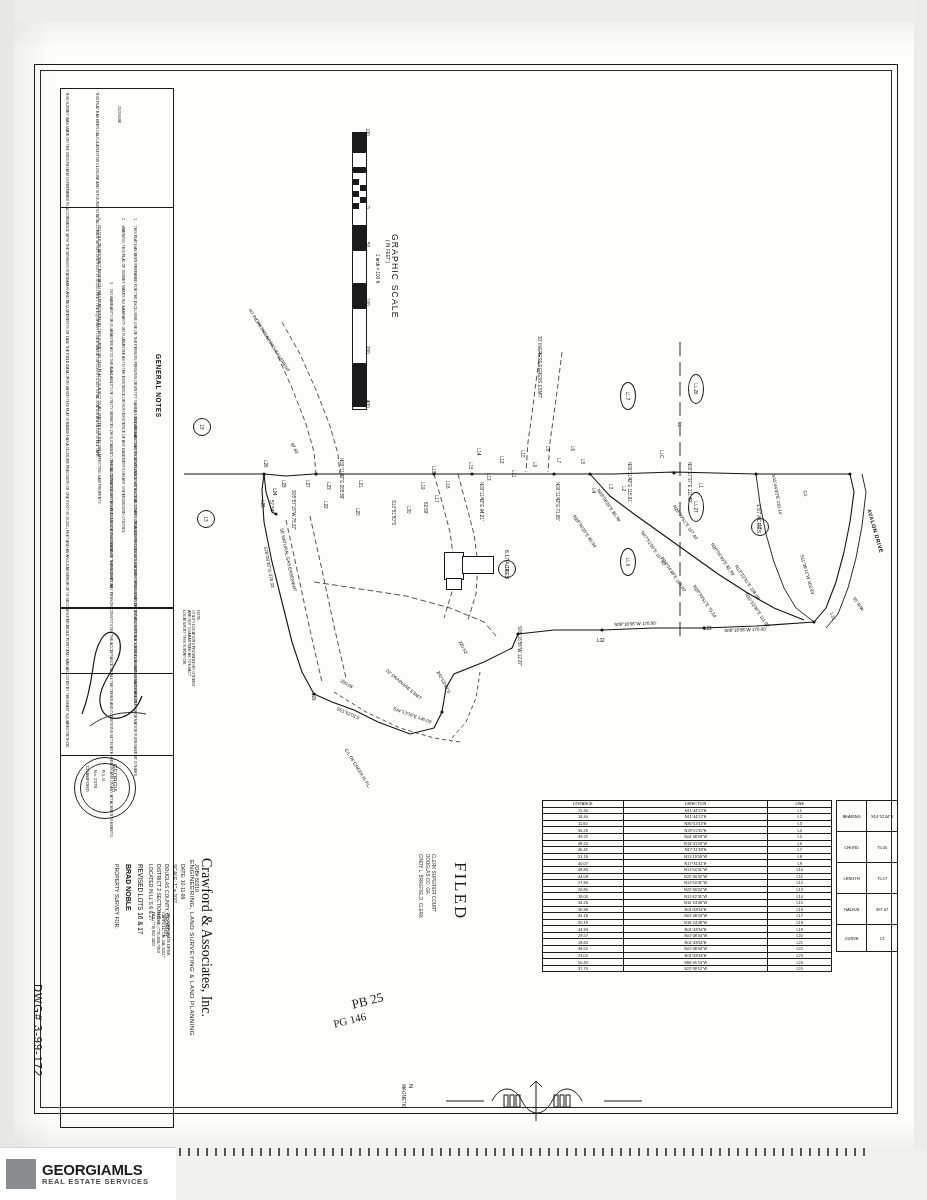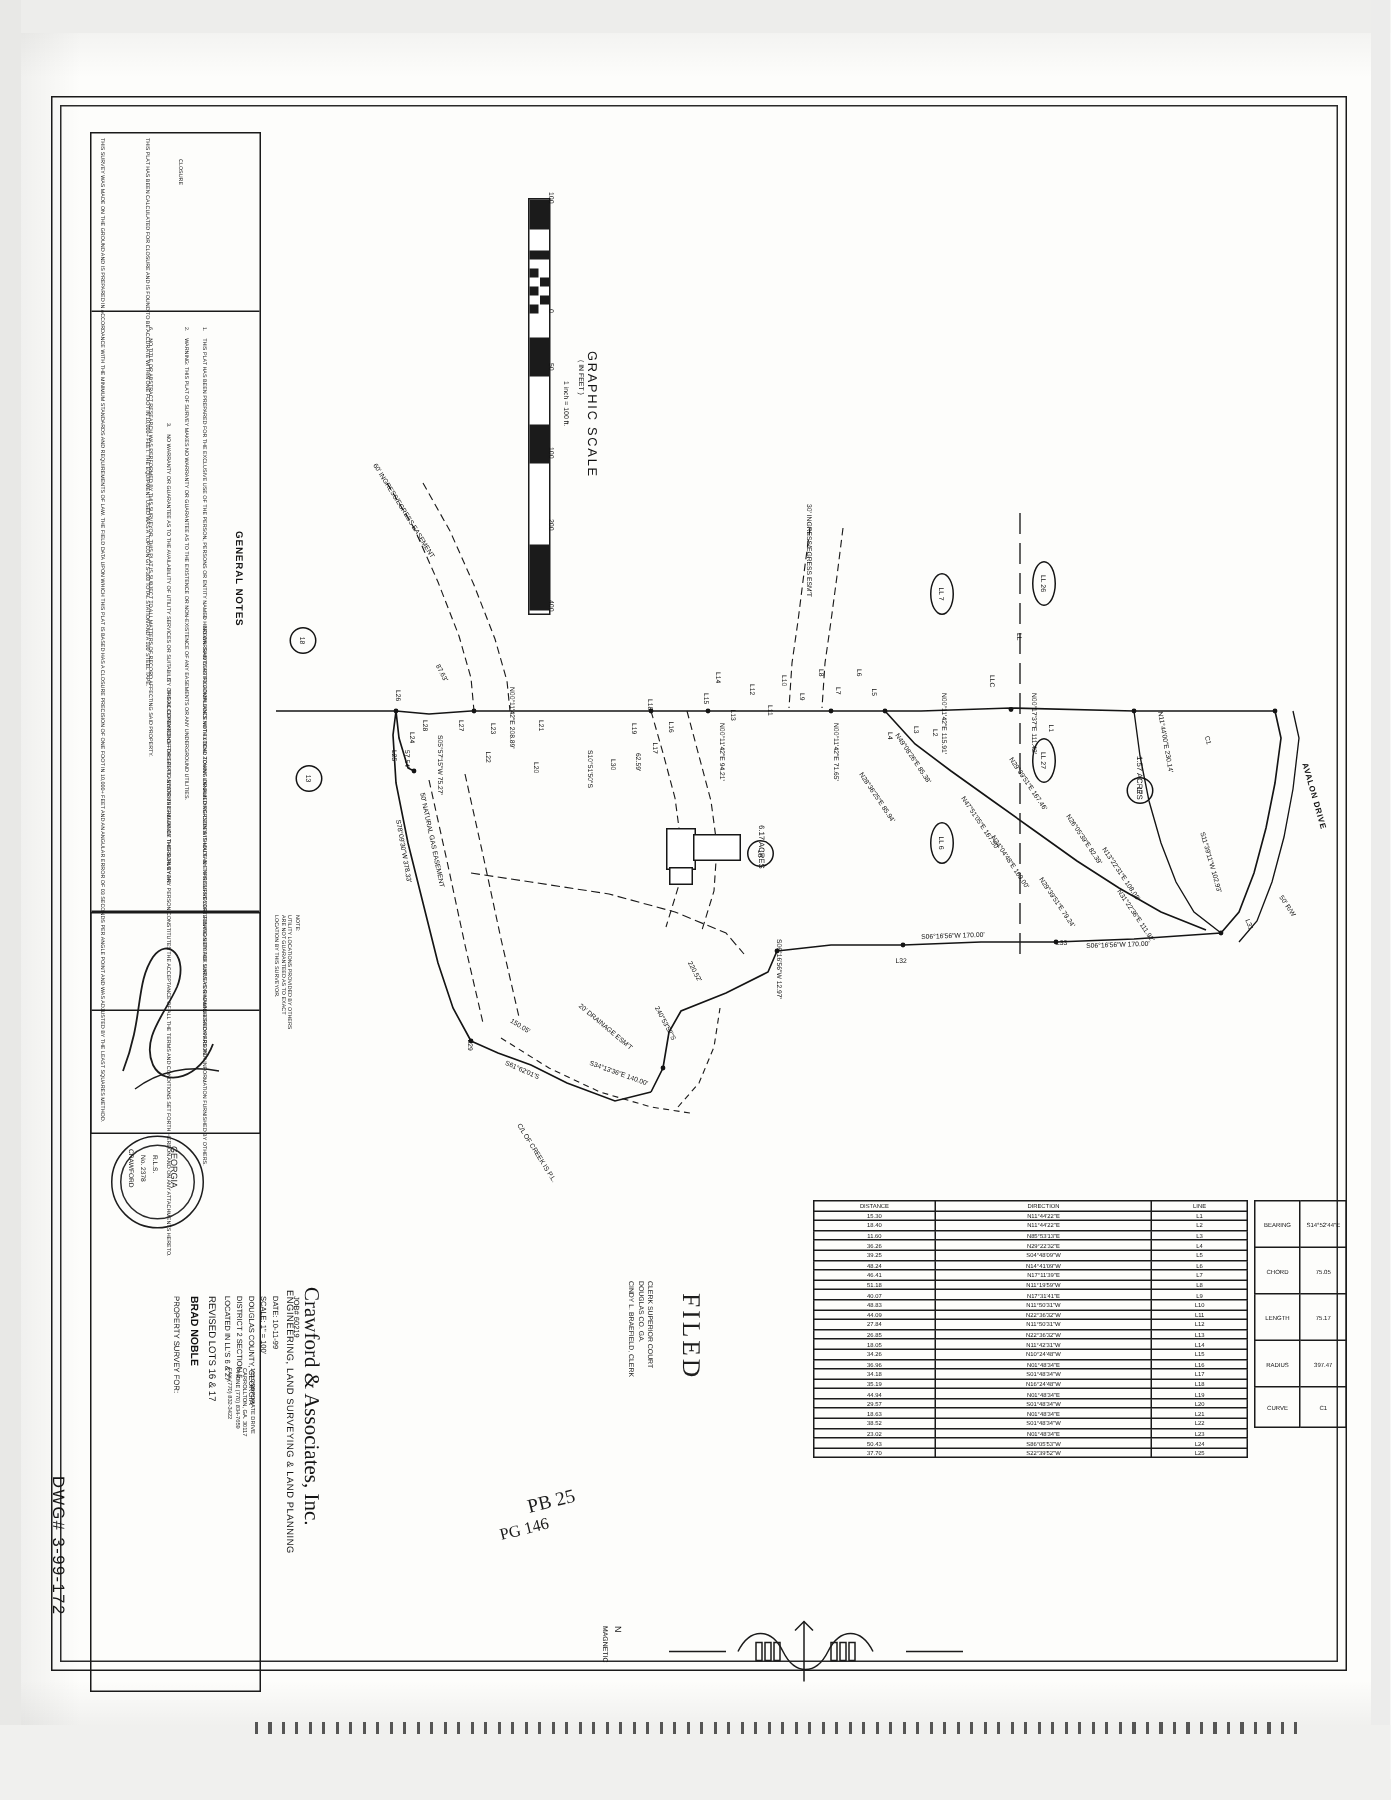--- a/index.html
+++ b/index.html
@@ -654,14 +654,21 @@
       </svg>
     </div>
     <div class="lbl rot90" style="left:400px; top:1062px; font-size:6px;">N</div>
     <div class="lbl rot90" style="left:392px; top:1062px; font-size:4.6px;">MAGNETIC</div>
 
     <div class="scan-shade"></div>
   </div>
 
   <div class="tick-row"></div>
 
+  <div class="gmls">
+    <div class="gm-swatch"></div>
+    <div class="gm-text">
+      <div class="gm-title"><span>GEORGIA</span><em>MLS</em></div>
+      <div class="gm-sub">REAL ESTATE SERVICES</div>
+    </div>
+  </div>
 
 </div>
 
 </body></html>

